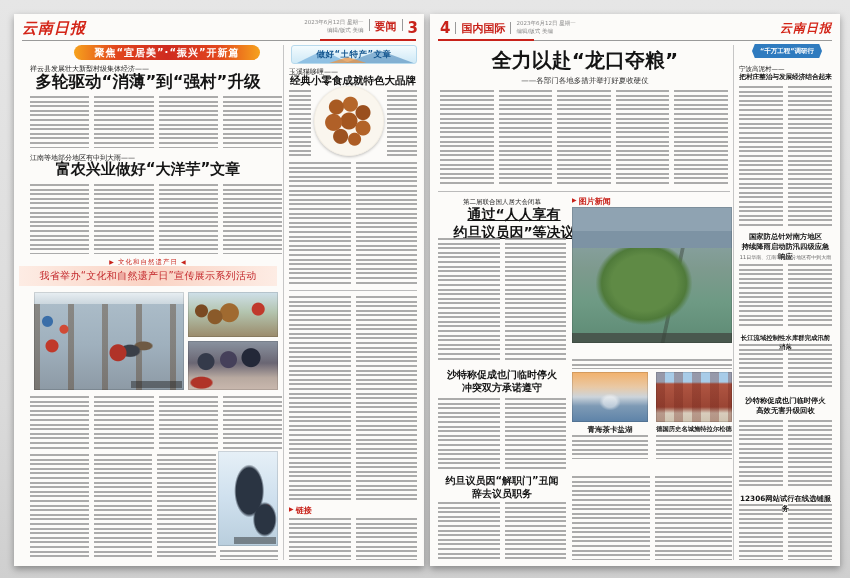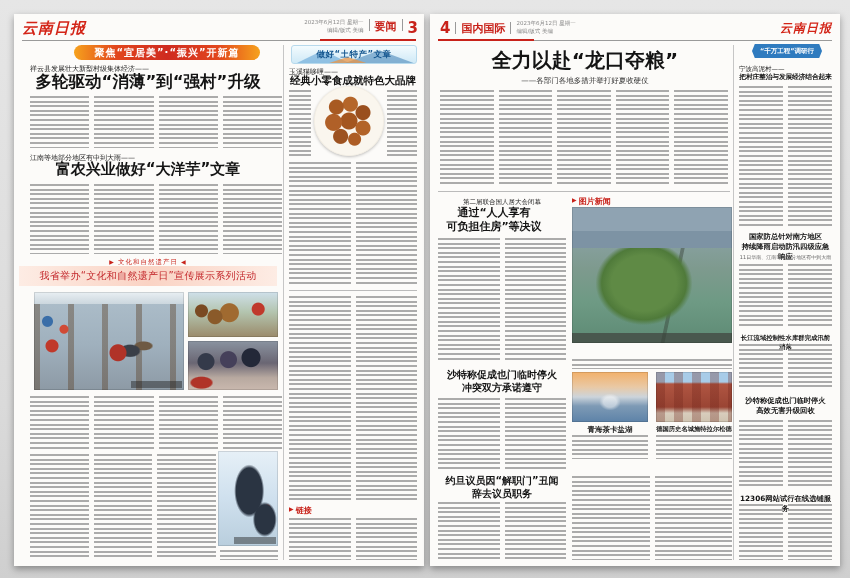--- a/index.html
+++ b/index.html
@@ -223,23 +223,23 @@
     <div class="cols" style="left:10px;top:76px;width:288px;height:96px;">
         <div class="tcol"></div>
         <div class="tcol"></div>
         <div class="tcol"></div>
         <div class="tcol"></div>
         <div class="tcol"></div>
       </div>
     <div class="hdiv" style="left:8px;top:177px;width:292px;"></div>
 
     <div class="abs kicker" style="left:8px;top:184px;width:128px;text-align:center;font-size:6.5px;">第二届联合国人居大会闭幕</div>
-    <div class="abs h-xl" style="left:0;top:192px;width:128px;font-size:11px;line-height:1.25;">
+    <div class="abs h-xl" style="left:20px;top:192px;width:128px;font-size:14px;line-height:1.25;text-decoration:underline;">
       <div>通过“人人享有</div>
-      <div>可负担住房”等决议</div>
+      <div>约旦议员因”等决议</div>
     </div>
     <div class="cols" style="left:8px;top:224px;width:128px;height:124px;">
         <div class="tcol"></div>
         <div class="tcol"></div>
       </div>
     <div class="abs h-xl" style="left:8px;top:354px;width:128px;font-size:10px;line-height:1.3;">
       <div>沙特称促成也门临时停火</div>
       <div>冲突双方承诺遵守</div>
     </div>
     <div class="cols" style="left:8px;top:384px;width:128px;height:72px;">

